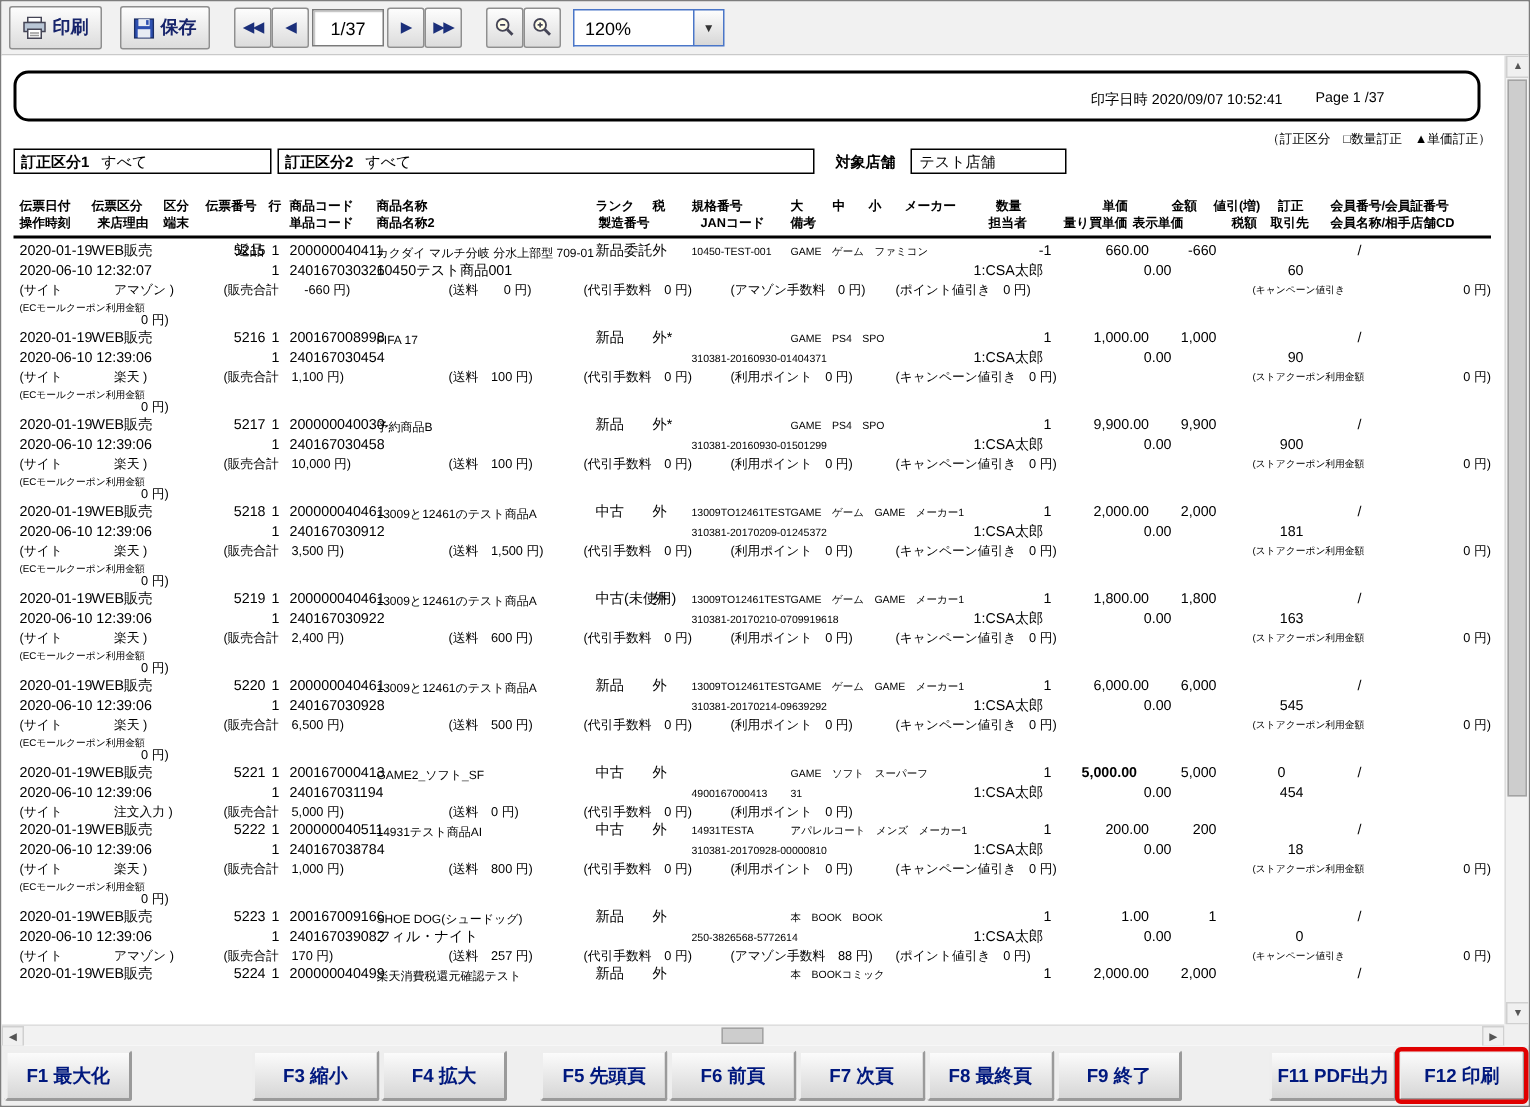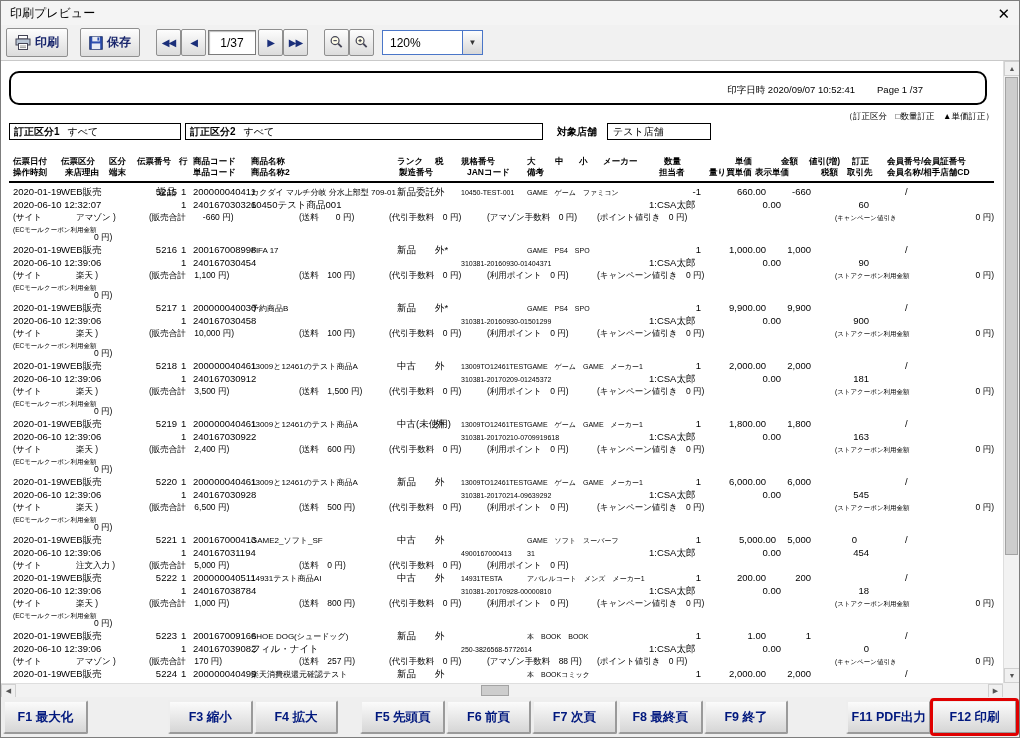--- a/index.html
+++ b/index.html
@@ -53,24 +53,20 @@
   .fkeys{height:40px;display:flex;align-items:center;gap:1px;padding:0 2px;background:#efefef}
   .fkey{width:85px;height:34px;font-size:12.5px;font-weight:bold;color:#00187e;background:linear-gradient(#fbfbfb,#d6d6d6);border:2px outset #eee;border-radius:2px;white-space:nowrap;font-family:inherit}
   .fkey.hl{outline:3px solid #e00000;outline-offset:-1px}
   .spacer{display:inline-block;height:1px;flex:none}
 </style>
 </head>
 <body>
 
 <div class="window">
 
-  <div class="titlebar">
-    <span>印刷プレビュー</span>
-    <span class="close">✕</span>
-  </div>
 
   <div class="toolbar">
     <button class="tbtn">
       <svg viewBox="0 0 16 15" width="16" height="15">
           <rect x="3.5" y="0.5" width="9" height="3.5" fill="#fff" stroke="#445"></rect>
           <rect x="1" y="4" width="14" height="6" fill="#b9c6d6" stroke="#445"></rect>
           <rect x="3.5" y="8.5" width="9" height="6" fill="#fff" stroke="#445"></rect>
           <line x1="5" y1="11" x2="11" y2="11" stroke="#999"></line>
           <line x1="5" y1="12.6" x2="11" y2="12.6" stroke="#999"></line>
         </svg>
@@ -452,21 +448,21 @@
                 <span class="cell" style="left: 4px;">2020-01-19</span>
                 <span class="cell" style="left: 52px;">WEB販売</span>
                 <span class="cell" style="right: 817px;">5221</span>
                 <span class="cell" style="left: 172px;">1</span>
                 <span class="cell" style="left: 184px;">200167000413</span>
                 <span class="cell nm" style="left: 242px;">GAME2_ソフト_SF</span>
                 <span class="cell" style="left: 388px;">中古</span>
                 <span class="cell" style="left: 426px;">外</span>
                 <span class="cell tiny" style="left: 518px;">GAME　ソフト　スーパーフ</span>
                 <span class="cell" style="right: 293px;">1</span>
-                <span class="cell" style="right: 218px;">5,000.00</span>
+                <span class="cell" style="right: 236px; font-weight: bold;">5,000.00</span>
                 <span class="cell" style="right: 183px;">5,000</span>
                 <span class="cell" style="right: 137px;">0</span>
                 <span class="cell" style="left: 896px;">/</span>
               </div>
               <div class="rline rl2">
                 <span class="cell" style="left: 4px;">2020-06-10 12:39:06</span>
                 <span class="cell" style="left: 172px;">1</span>
                 <span class="cell" style="left: 184px;">240167031194</span>
                 <span class="cell tiny" style="left: 452px;">4900167000413</span>
                 <span class="cell tiny" style="left: 518px;">31</span>

